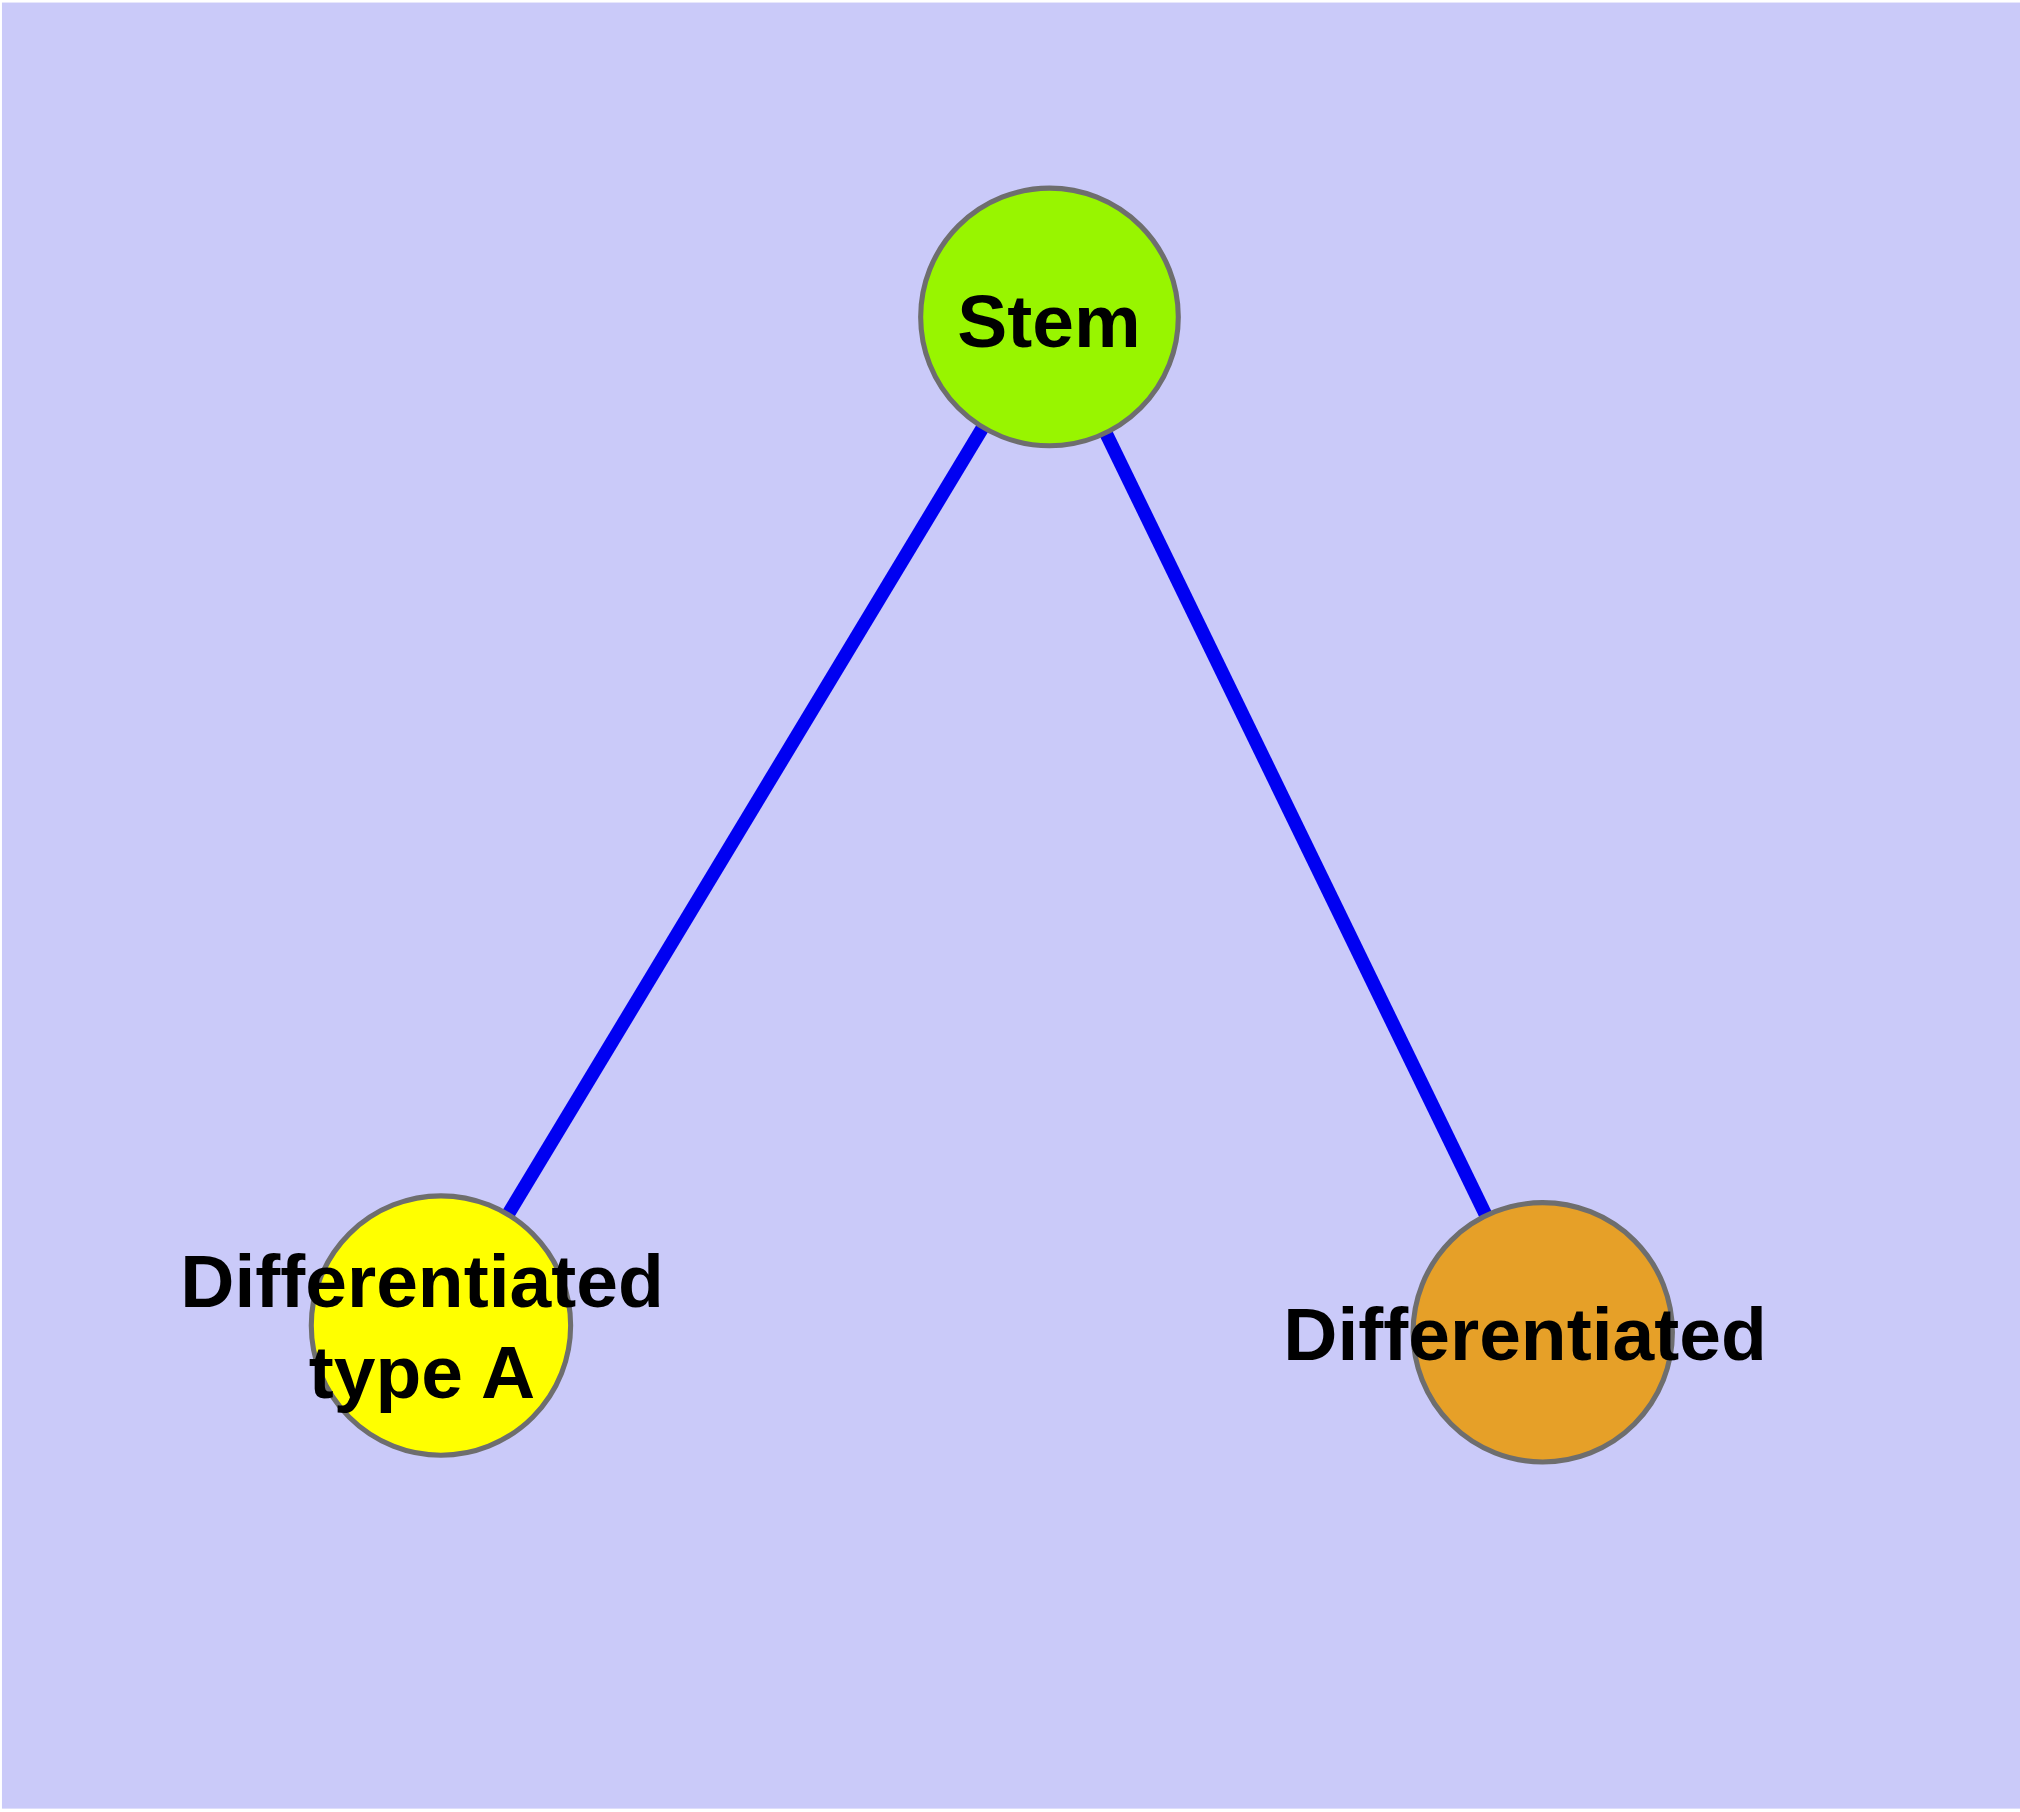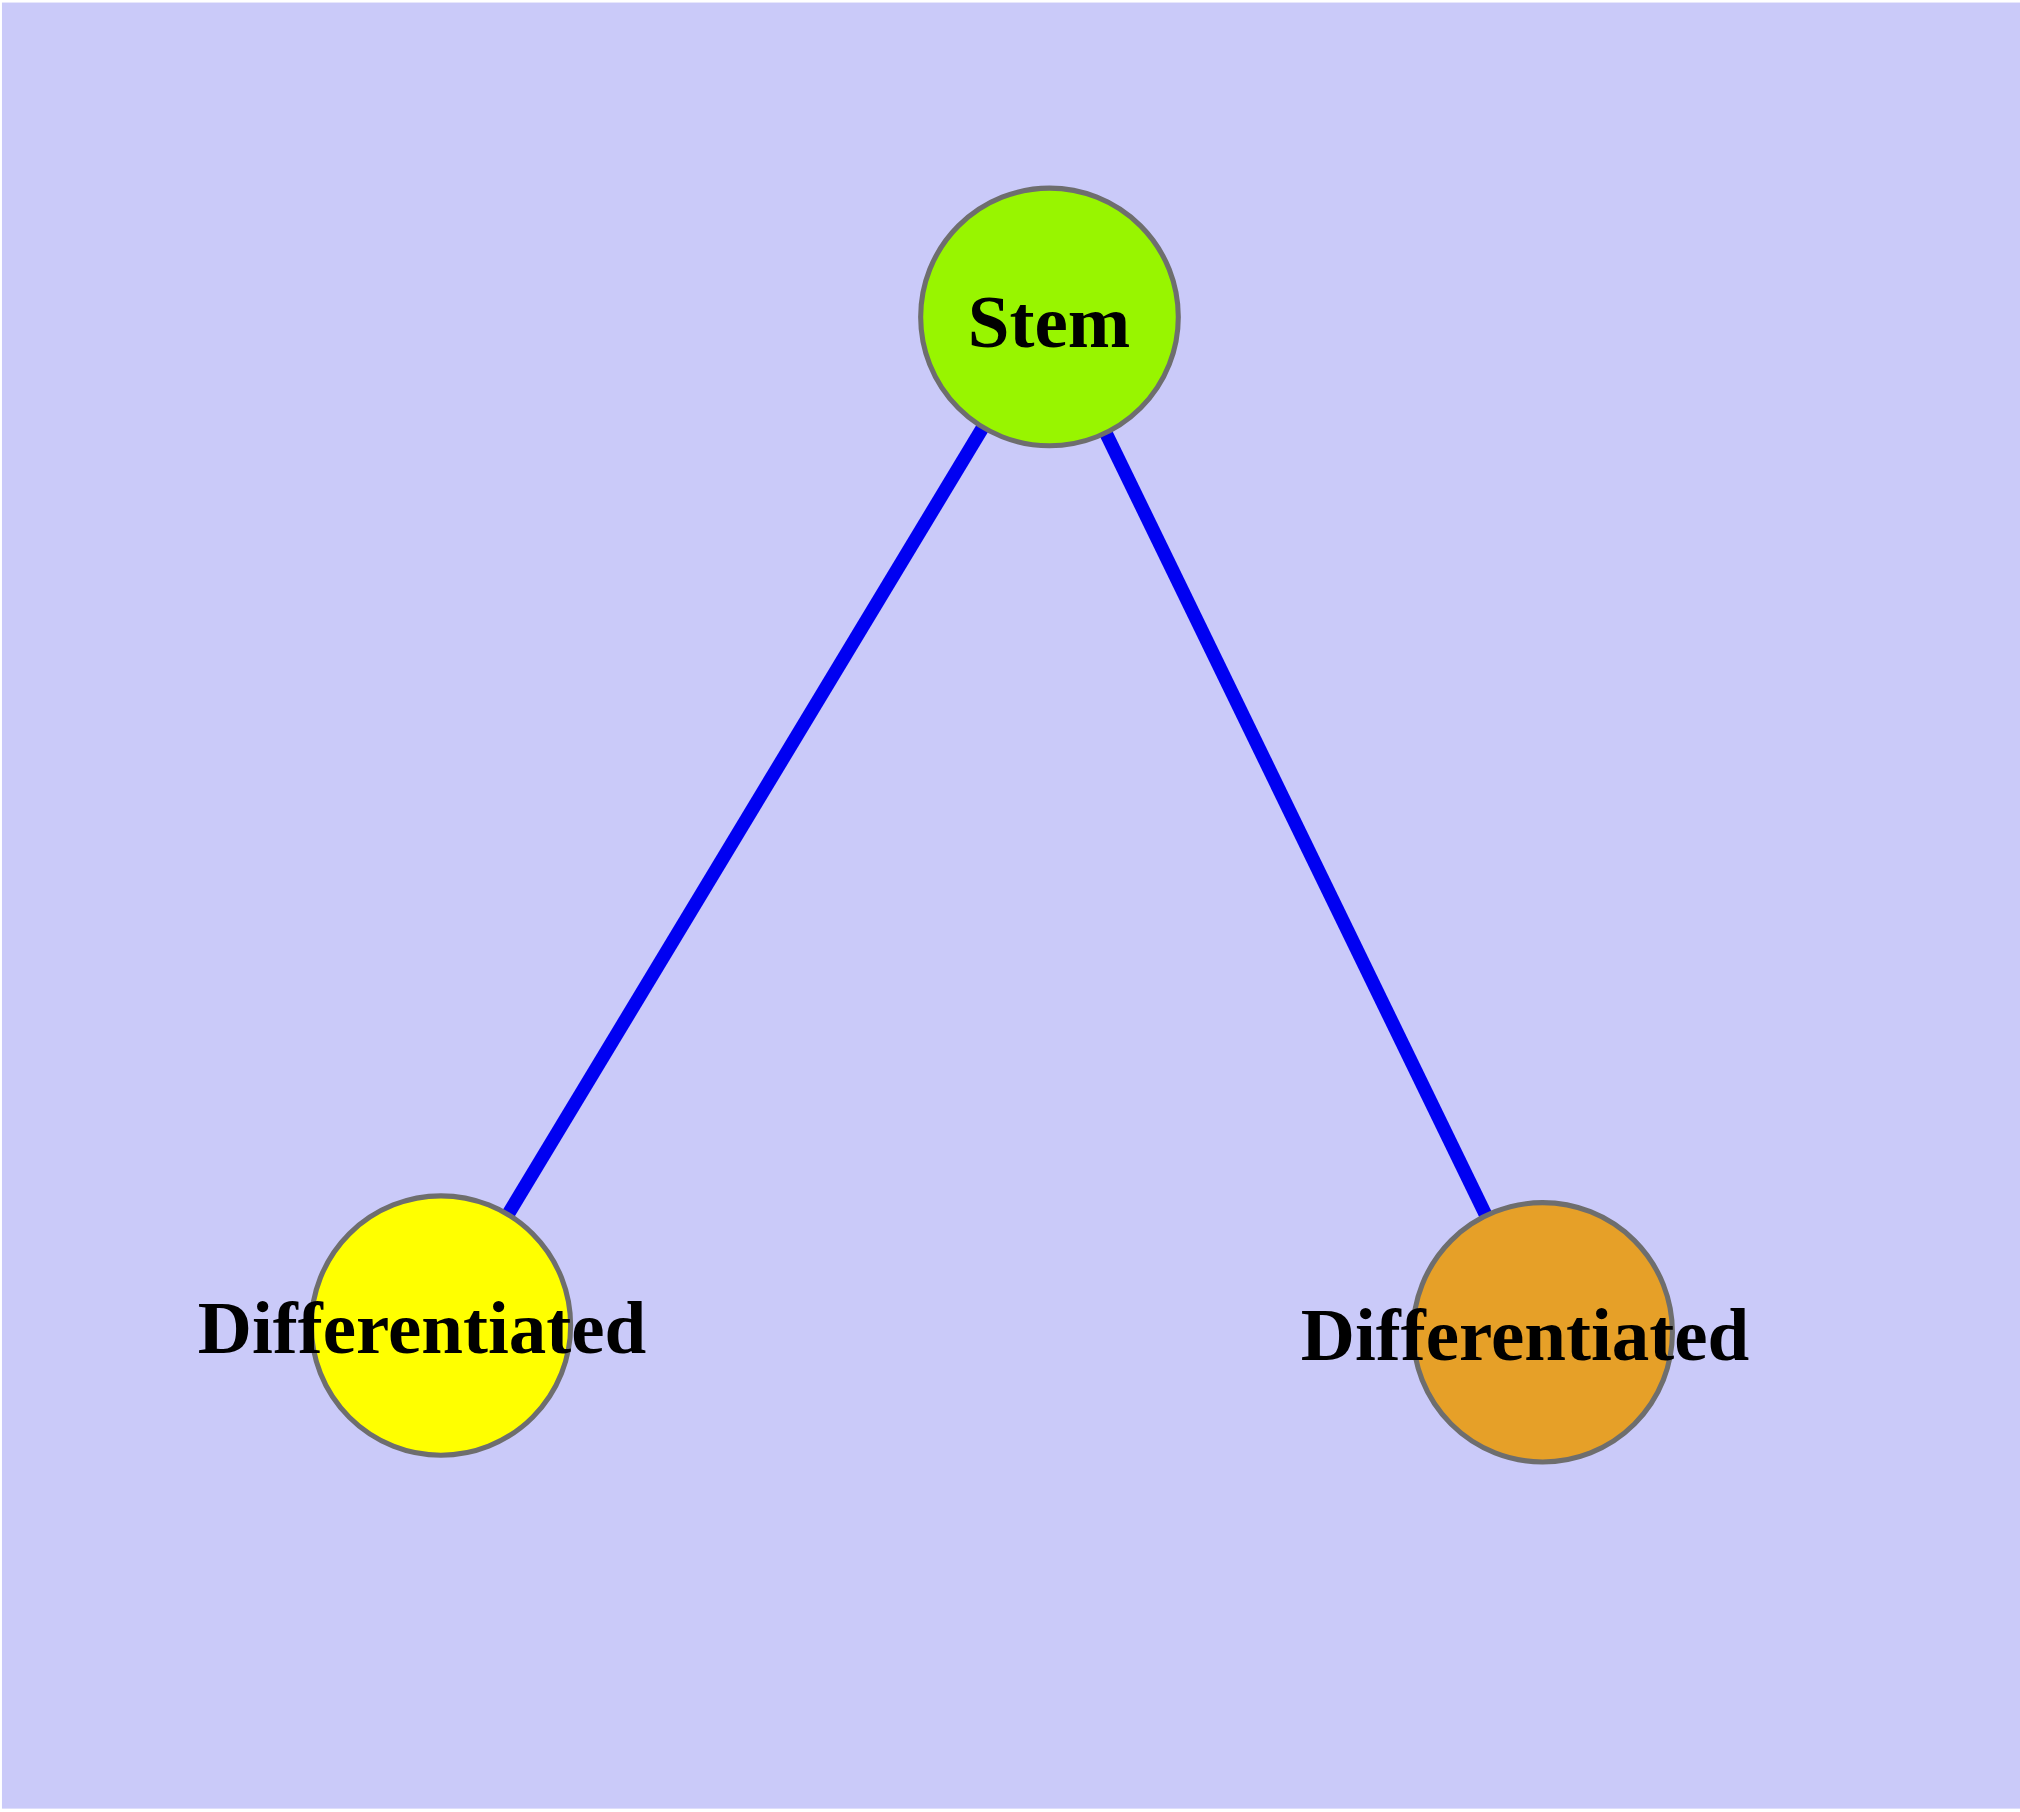--- a/index.html
+++ b/index.html
@@ -7,21 +7,21 @@
     padding: 0;
     background: #ffffff;
     width: 2021px;
     height: 1812px;
     overflow: hidden;
   }
   .page {
     position: relative;
     width: 1941px;
     height: 1812px;
-    font-family: Liberation Serif, serif;
+    font-family: Liberation Sans, sans-serif;
   }
   .page svg {
     position: absolute;
     left: 0;
     top: 0;
     display: block;
   }
   .label {
     position: absolute;
     transform: translate(-50%, -50%);
@@ -54,20 +54,21 @@
 
     <circle cx="1820" cy="1572" r="153" stroke-width="6" fill="#E6A028" stroke="#6E6E6E"></circle>
   </svg>
 
   <div class="label" style="left:1049px; top:321px;">
     <div>Stem</div>
   </div>
 
   <div class="label" style="left:422px; top:1327px;">
     <div>Differentiated</div>
+    <div>type A</div>
   </div>
 
   <div class="label" style="left:1525px; top:1334px;">
     <div>Differentiated</div>
   </div>
 
 </div>
 
 
 </body></html>

